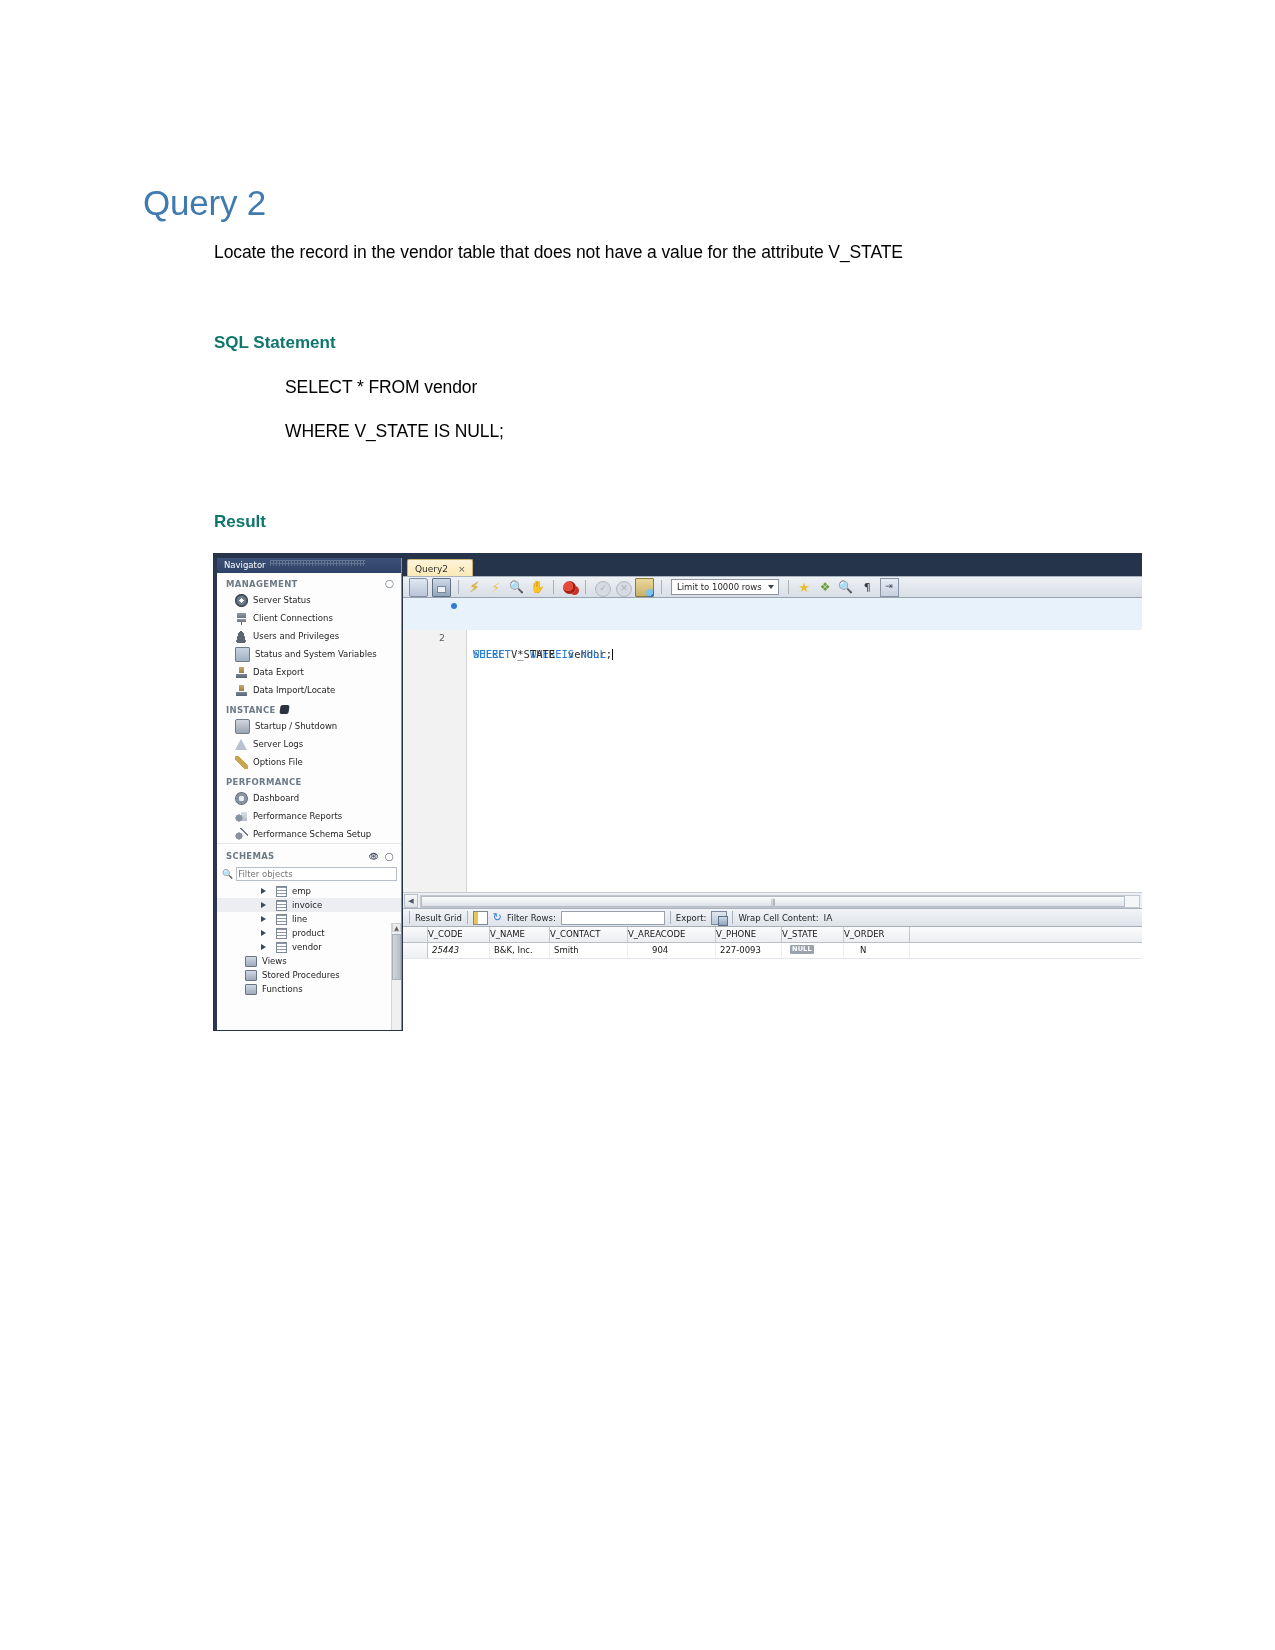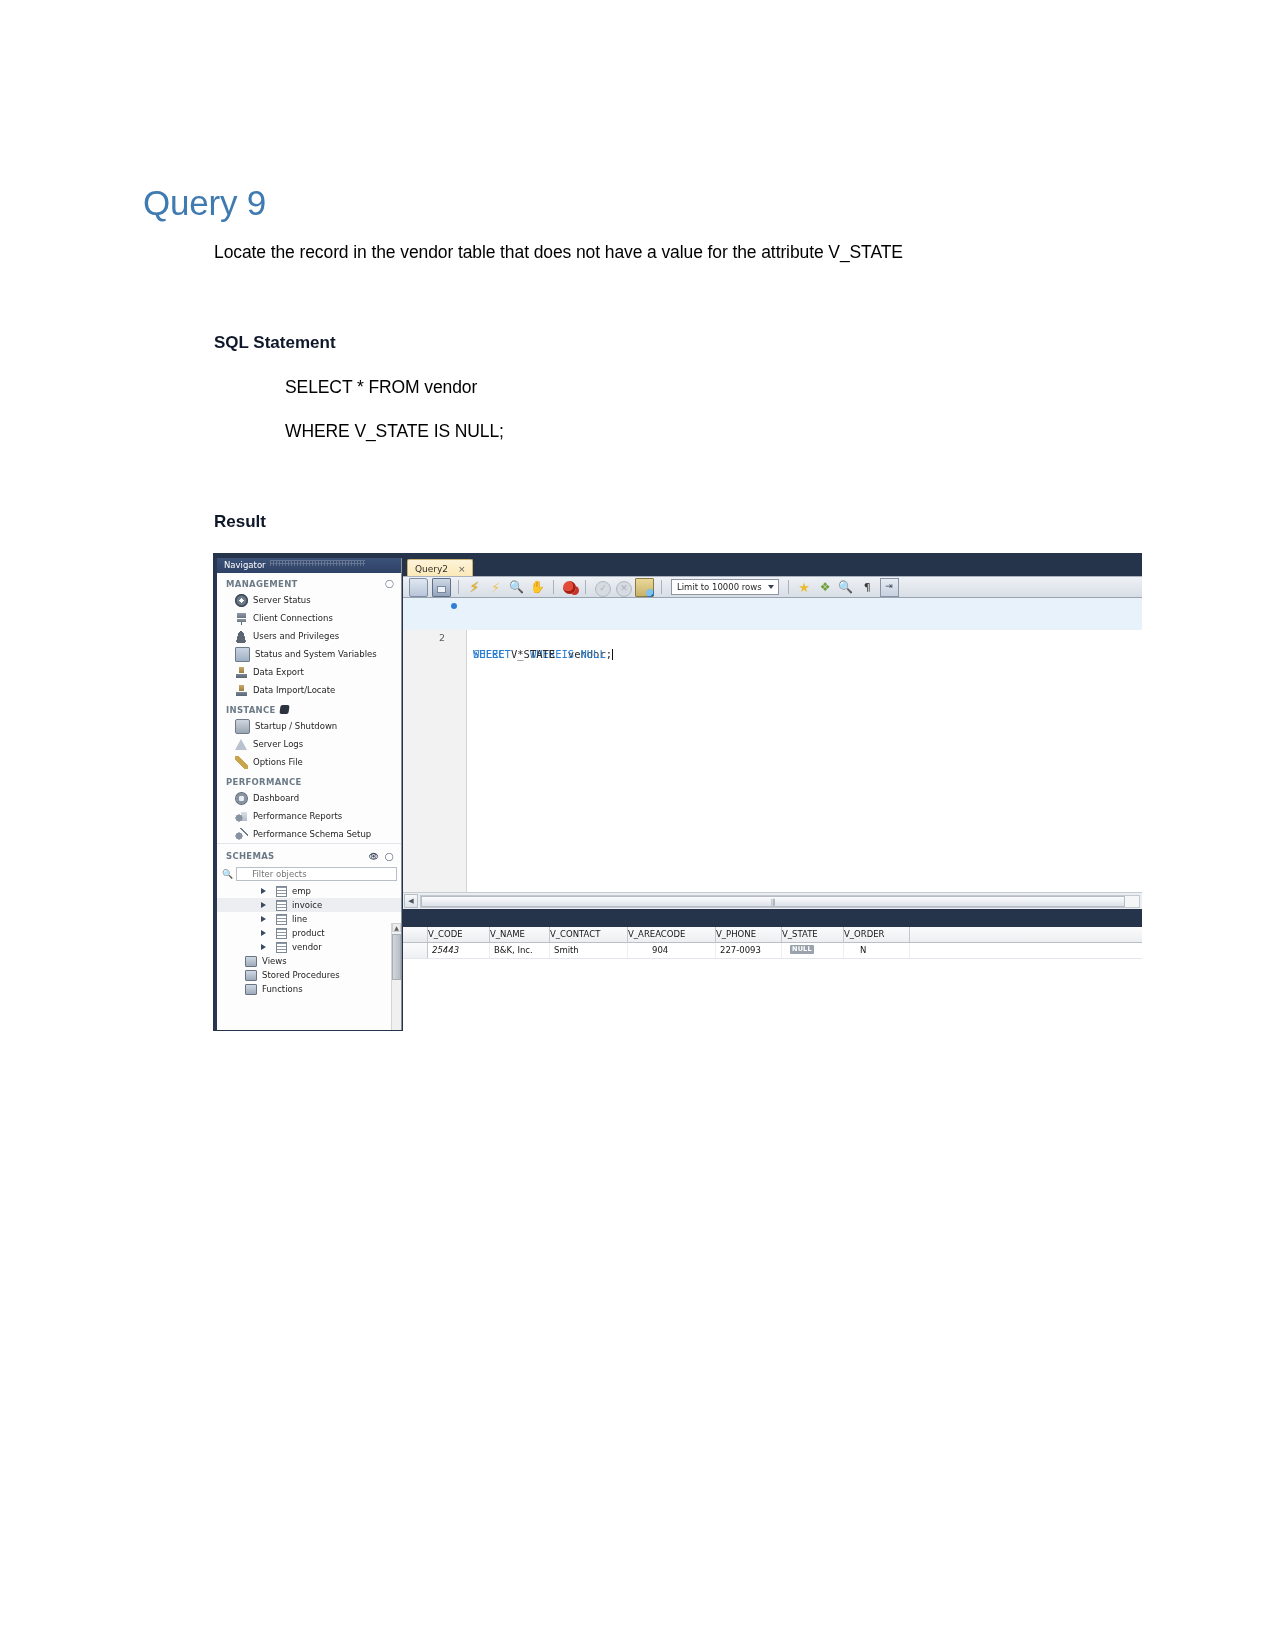--- a/index.html
+++ b/index.html
@@ -38,21 +38,21 @@
     top: 242px;
     font-size: 17.5px;
     color: #000000;
     letter-spacing: -0.1px;
   }
   .section-head {
     position: absolute;
     left: 214px;
     font-size: 17px;
     font-weight: bold;
-    color: #0f172a;
+    color: #0f766e;
   }
   .sql-line {
     position: absolute;
     left: 285px;
     font-size: 17.5px;
     color: #000000;
     letter-spacing: -0.1px;
   }
 
   
@@ -229,21 +229,21 @@
     color: #55606e;
     margin-right: 3px;
   }
   .filter-input {
     flex: 1;
     height: 14px;
     border: 1px solid #b8bfc8;
     background: #ffffff;
     font-size: 8.5px;
     color: #7c848e;
-    padding: 0 15px;
+    padding: 0 1px;
     line-height: 13px;
     box-sizing: border-box;
     font-family: "DejaVu Sans", sans-serif;
   }
   .tree-row {
     display: flex;
     align-items: center;
     height: 14px;
     padding-left: 44px;
     font-size: 8.5px;
@@ -592,21 +592,21 @@
     border-radius: 1px;
     letter-spacing: 0.2px;
     vertical-align: 2px;
   }
 </style>
 </head>
 <body>
 
 <div class="doc">
 
-  <h1 class="page-title">Query 9</h1>
+  <h1 class="page-title">Query 2</h1>
 
   <div class="body-text">Locate the record in the vendor table that does not have a value for the attribute V_STATE</div>
 
   <div class="section-head" style="top:333px;">SQL Statement</div>
 
   <div class="sql-line" style="top:377px;">SELECT * FROM vendor</div>
   <div class="sql-line" style="top:421px;">WHERE V_STATE IS NULL;</div>
 
   <div class="section-head" style="top:512px;">Result</div>
 
@@ -796,20 +796,35 @@
         </div>
       </div>
 
       <div class="hscroll">
         <div class="lbtn">◀</div>
         <div class="track">
           <div class="hthumb"></div>
         </div>
       </div>
 
+      <div class="grid-toolbar">
+        <div class="vsep"></div>
+        <span>Result Grid</span>
+        <div class="vsep"></div>
+        <div class="ic-grid-cols"></div>
+        <span class="ic-refresh">↻</span>
+        <span>Filter Rows:</span>
+        <input class="filter-rows-input" type="text" style="">
+        <div class="vsep"></div>
+        <span>Export:</span>
+        <div class="ic-export"></div>
+        <div class="vsep"></div>
+        <span>Wrap Cell Content:</span>
+        <span class="ic-wrap">IA</span>
+      </div>
 
       <div class="result-grid">
         <div class="rg-head">
           <div class="rowhdr"></div>
           <div class="th" style="width:62px;">V_CODE</div>
           <div class="th" style="width:60px;">V_NAME</div>
           <div class="th" style="width:78px;">V_CONTACT</div>
           <div class="th" style="width:88px;">V_AREACODE</div>
           <div class="th" style="width:66px;">V_PHONE</div>
           <div class="th" style="width:62px;">V_STATE</div>

